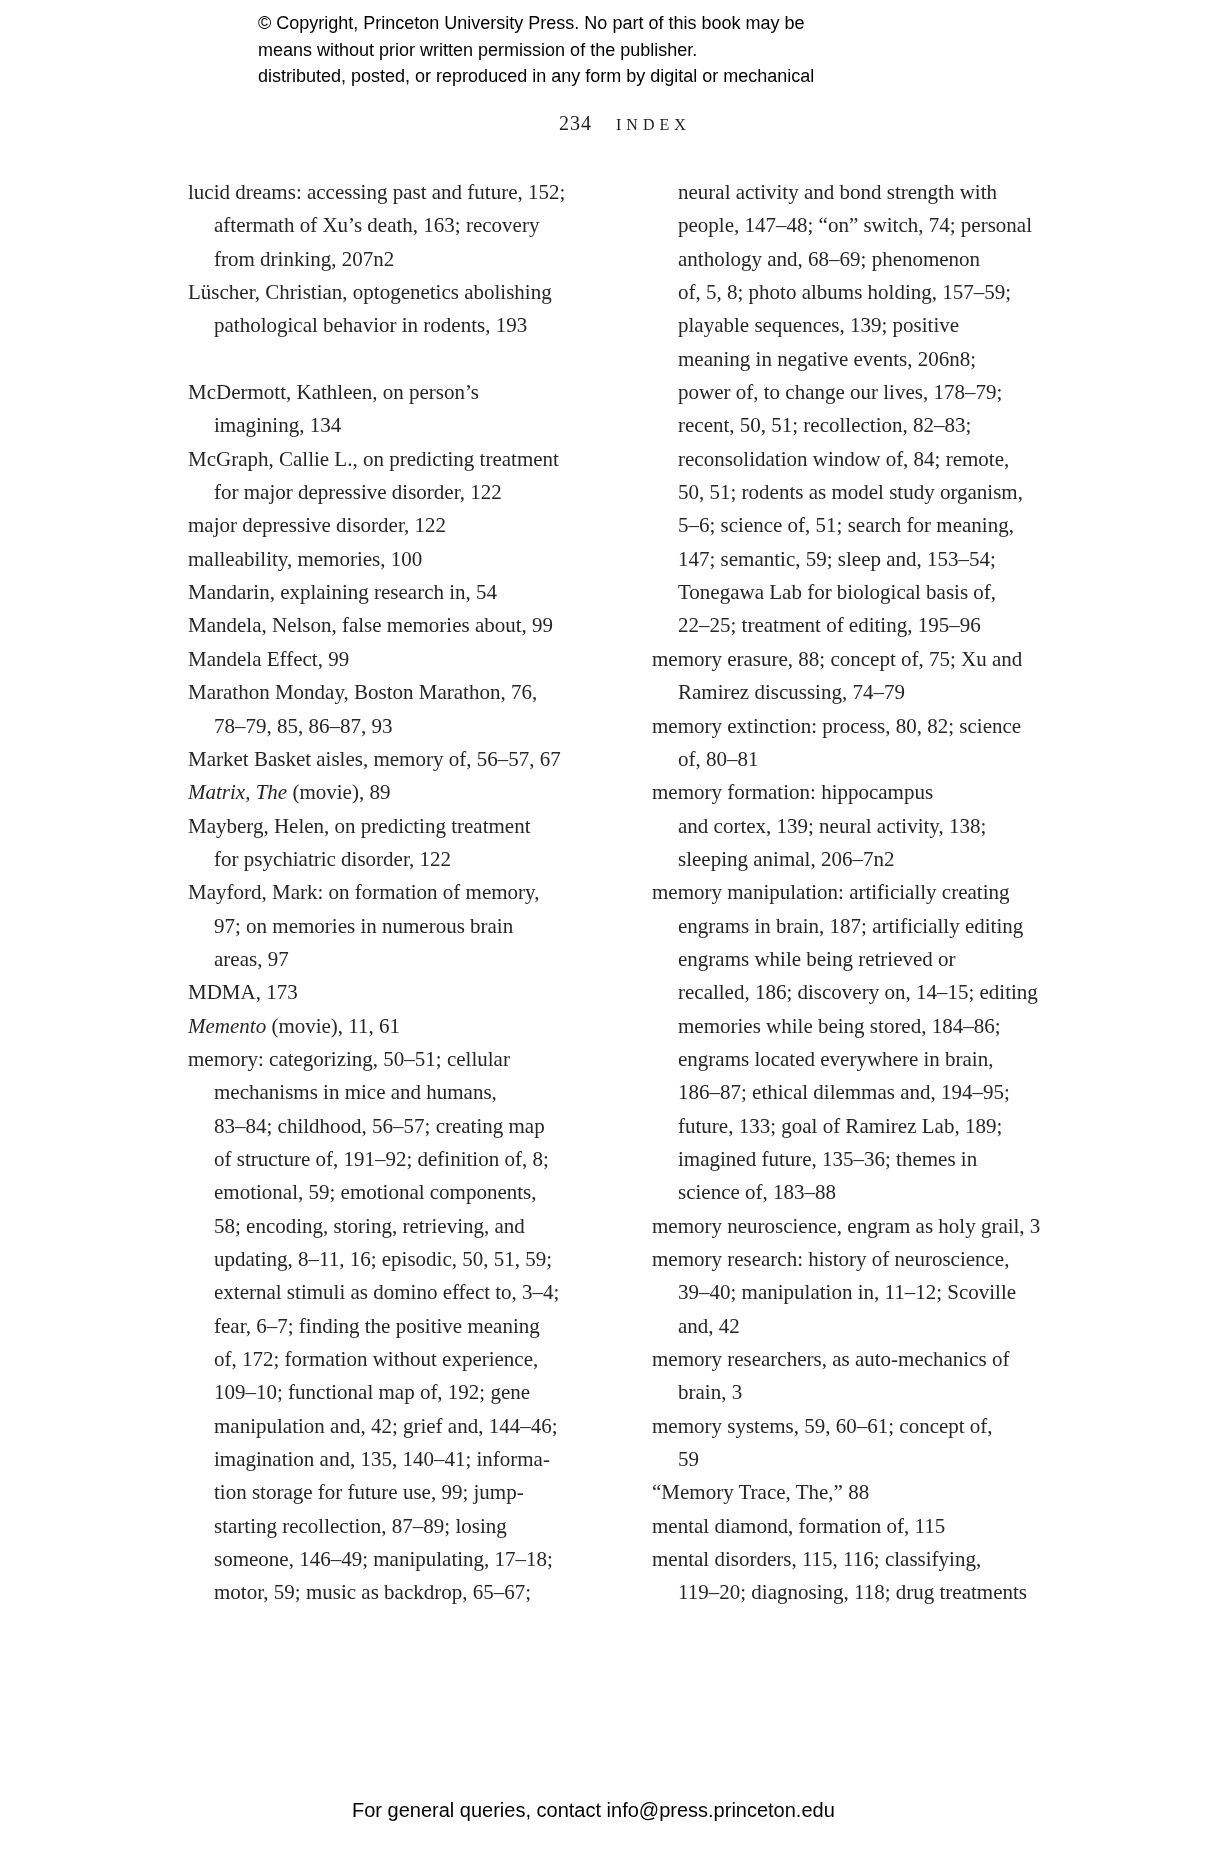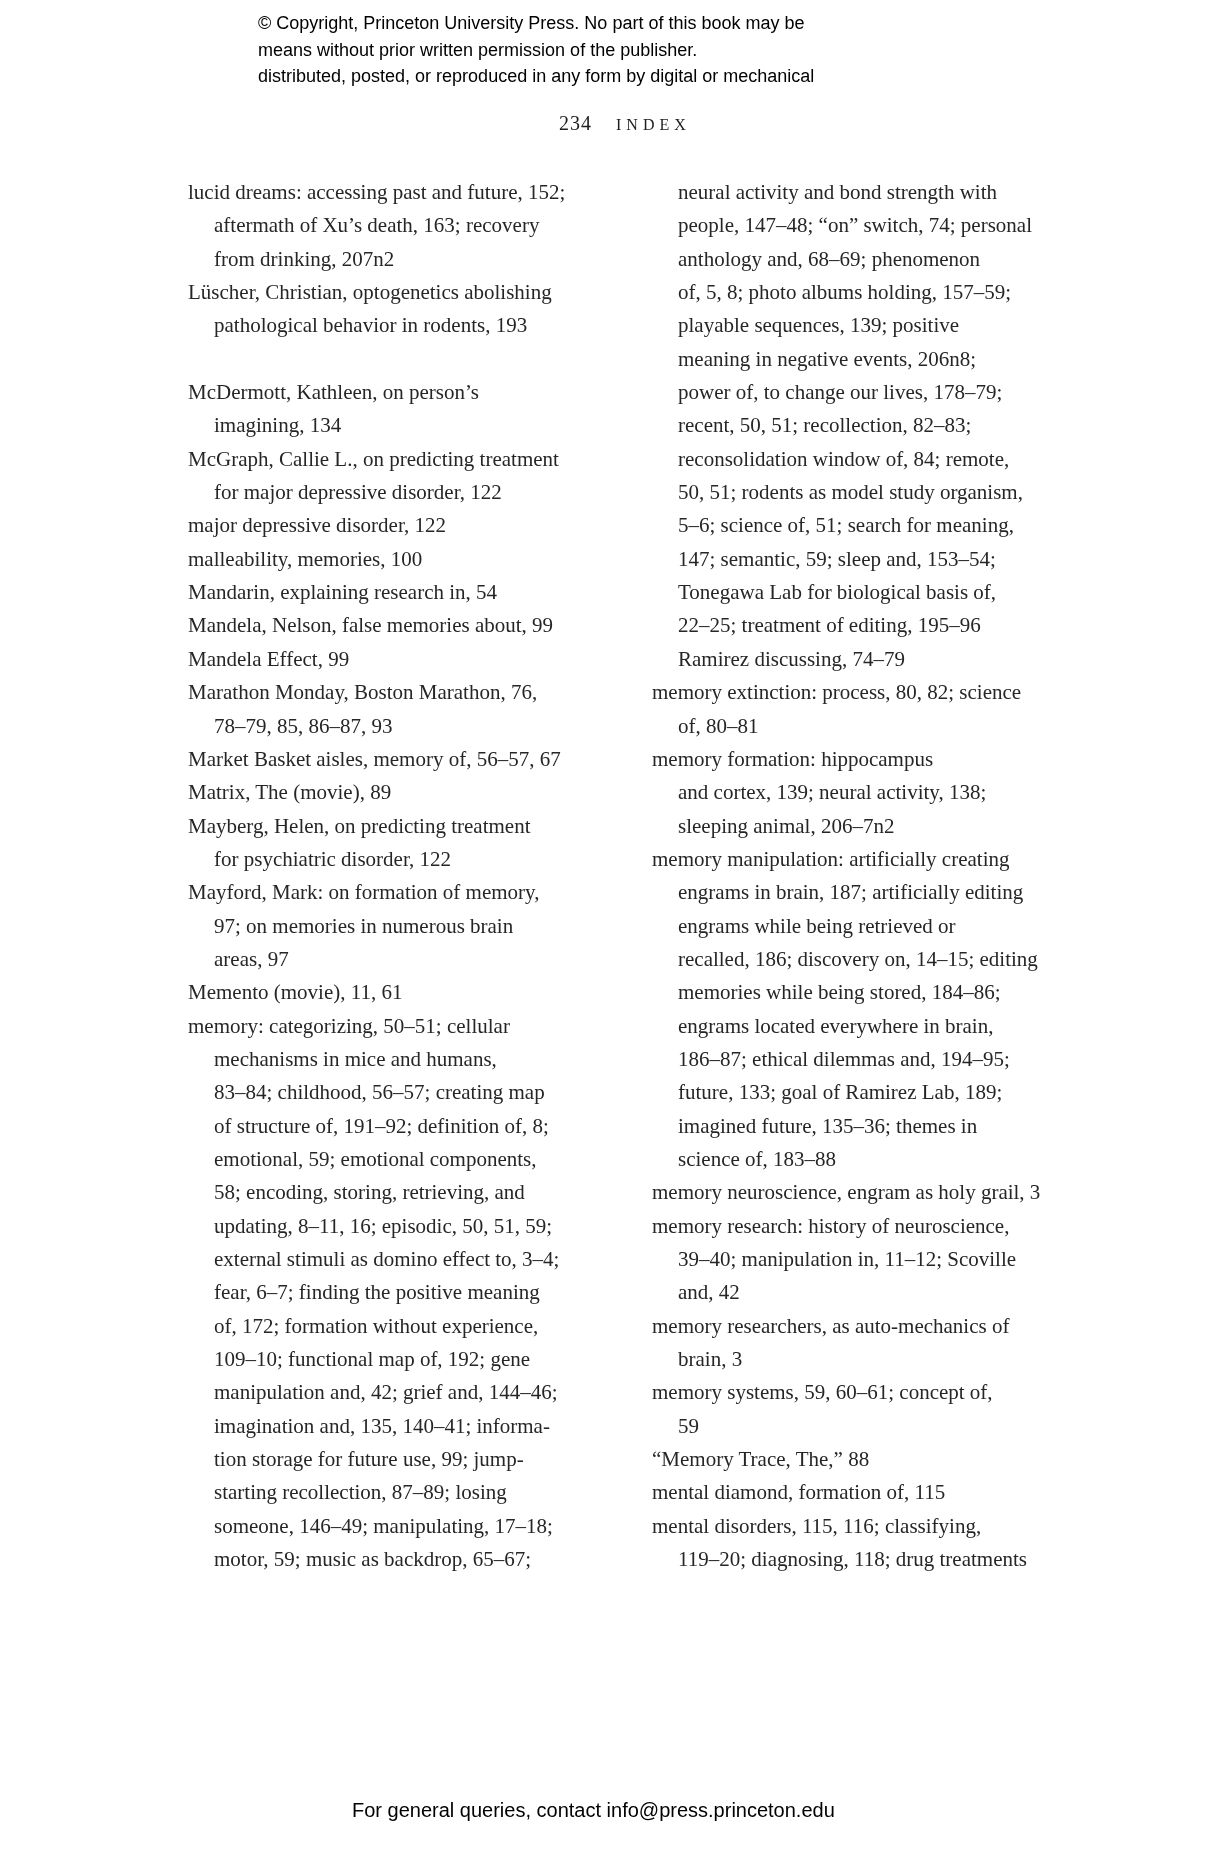--- a/index.html
+++ b/index.html
@@ -24,21 +24,21 @@
     text-transform:uppercase;
   }
   .col{
     position:absolute;top:176px;
     font-size:21px;line-height:33.35px;color:#262626;
   }
   .col-left{left:188px;width:415px;}
   .col-right{left:652px;width:415px;}
   .ix-line{min-height:33.35px;white-space:nowrap;}
   .ix-line.run{padding-left:26px;}
-  .it{}
+  .it{font-style:italic;}
   .footer{
     position:absolute;left:352px;top:1799px;
     font-family:"Liberation Sans", sans-serif;
     font-size:20px;color:#000;white-space:nowrap;
   }
 </style>
 </head>
 <body>
 
 <div class="copyright">
@@ -69,20 +69,21 @@
     <div class="ix-line">Mandela Effect, 99</div>
     <div class="ix-line">Marathon Monday, Boston Marathon, 76,</div>
     <div class="ix-line run">78–79, 85, 86–87, 93</div>
     <div class="ix-line">Market Basket aisles, memory of, 56–57, 67</div>
     <div class="ix-line"><span class="it">Matrix, The</span> (movie), 89</div>
     <div class="ix-line">Mayberg, Helen, on predicting treatment</div>
     <div class="ix-line run">for psychiatric disorder, 122</div>
     <div class="ix-line">Mayford, Mark: on formation of memory,</div>
     <div class="ix-line run">97; on memories in numerous brain</div>
     <div class="ix-line run">areas, 97</div>
+    <div class="ix-line">MDMA, 173</div>
     <div class="ix-line"><span class="it">Memento</span> (movie), 11, 61</div>
     <div class="ix-line">memory: categorizing, 50–51; cellular</div>
     <div class="ix-line run">mechanisms in mice and humans,</div>
     <div class="ix-line run">83–84; childhood, 56–57; creating map</div>
     <div class="ix-line run">of structure of, 191–92; definition of, 8;</div>
     <div class="ix-line run">emotional, 59; emotional components,</div>
     <div class="ix-line run">58; encoding, storing, retrieving, and</div>
     <div class="ix-line run">updating, 8–11, 16; episodic, 50, 51, 59;</div>
     <div class="ix-line run">external stimuli as domino effect to, 3–4;</div>
     <div class="ix-line run">fear, 6–7; finding the positive meaning</div>
@@ -103,20 +104,21 @@
     <div class="ix-line run">playable sequences, 139; positive</div>
     <div class="ix-line run">meaning in negative events, 206n8;</div>
     <div class="ix-line run">power of, to change our lives, 178–79;</div>
     <div class="ix-line run">recent, 50, 51; recollection, 82–83;</div>
     <div class="ix-line run">reconsolidation window of, 84; remote,</div>
     <div class="ix-line run">50, 51; rodents as model study organism,</div>
     <div class="ix-line run">5–6; science of, 51; search for meaning,</div>
     <div class="ix-line run">147; semantic, 59; sleep and, 153–54;</div>
     <div class="ix-line run">Tonegawa Lab for biological basis of,</div>
     <div class="ix-line run">22–25; treatment of editing, 195–96</div>
+    <div class="ix-line">memory erasure, 88; concept of, 75; Xu and</div>
     <div class="ix-line run">Ramirez discussing, 74–79</div>
     <div class="ix-line">memory extinction: process, 80, 82; science</div>
     <div class="ix-line run">of, 80–81</div>
     <div class="ix-line">memory formation: hippocampus</div>
     <div class="ix-line run">and cortex, 139; neural activity, 138;</div>
     <div class="ix-line run">sleeping animal, 206–7n2</div>
     <div class="ix-line">memory manipulation: artificially creating</div>
     <div class="ix-line run">engrams in brain, 187; artificially editing</div>
     <div class="ix-line run">engrams while being retrieved or</div>
     <div class="ix-line run">recalled, 186; discovery on, 14–15; editing</div>

